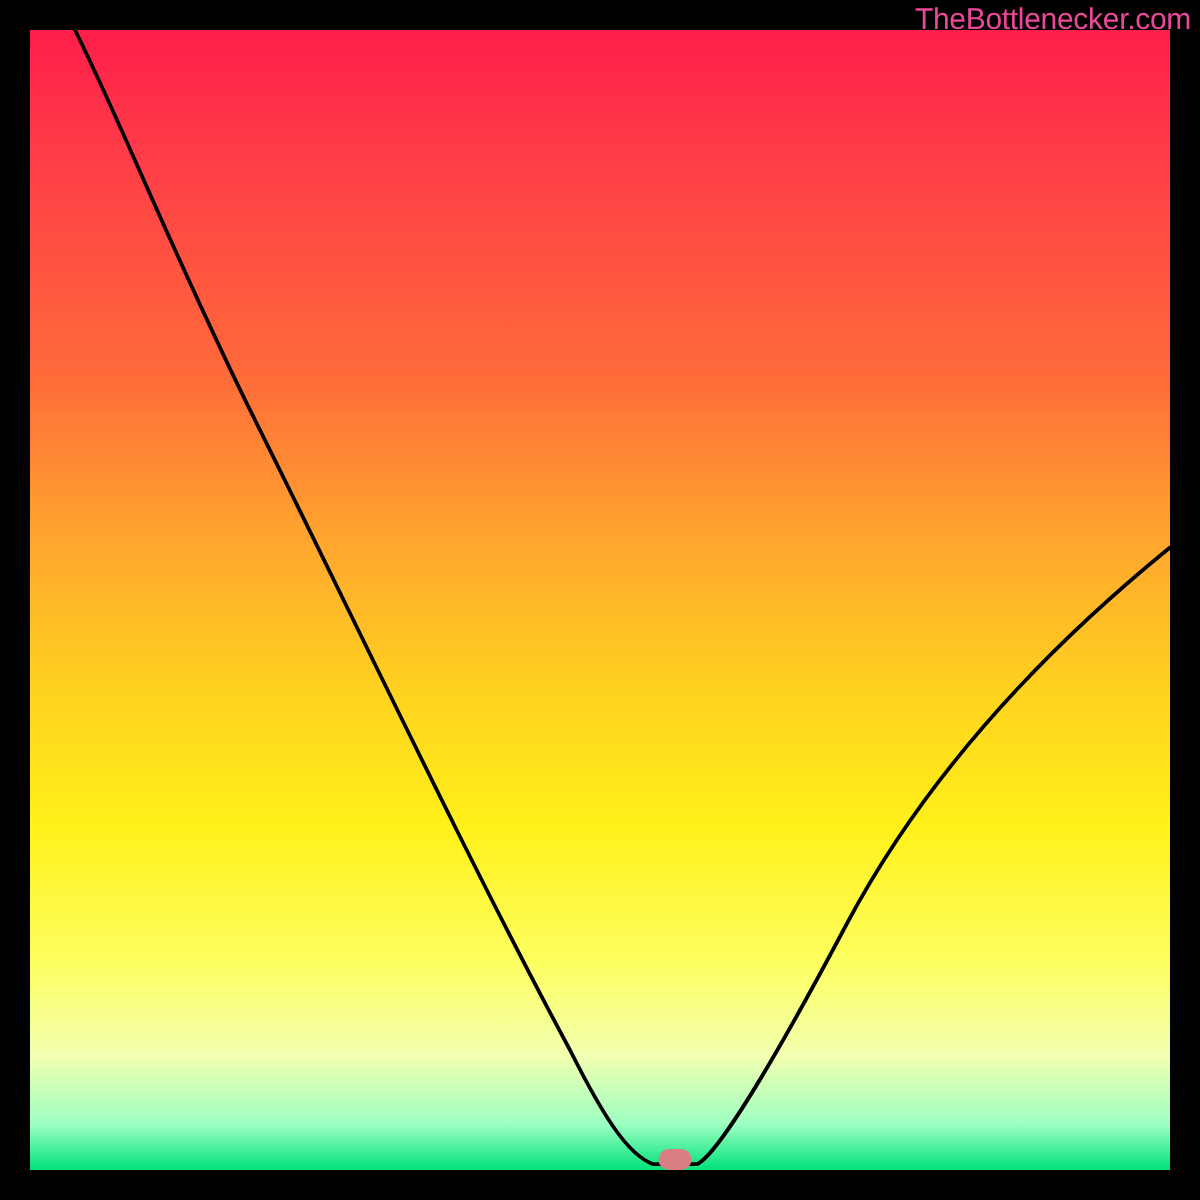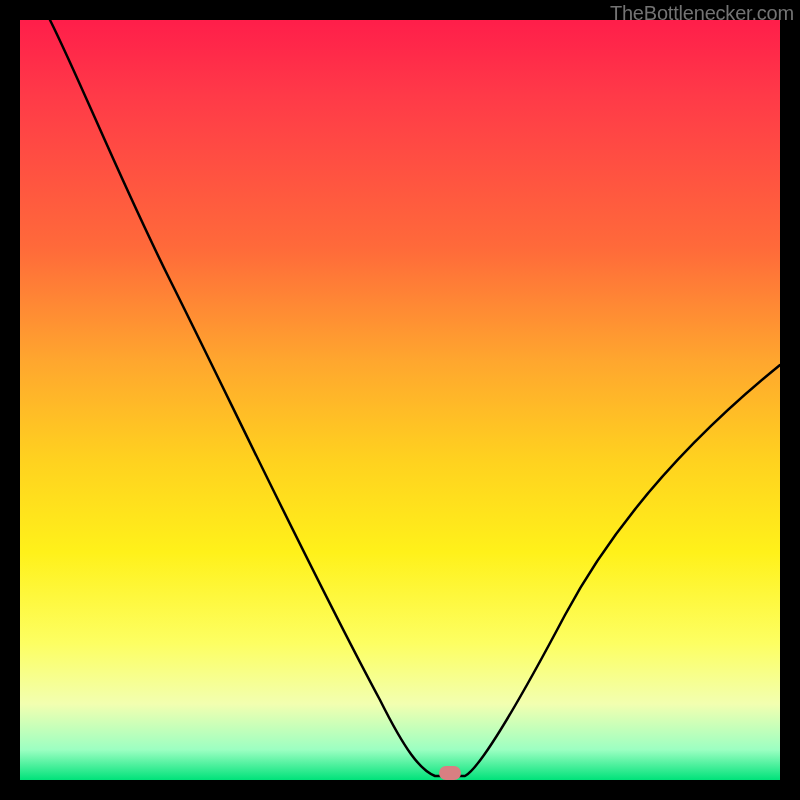--- a/index.html
+++ b/index.html
@@ -57,21 +57,21 @@
     position: absolute;
     width: 22px;
     height: 14px;
     border-radius: 7px;
     background: #d97f82;
   }
   .attrib {
     position: absolute;
     top: 2px;
     right: 6px;
-    color: #737373;
+    color: #ec4899;
     font-size: 20px;
     letter-spacing: -0.2px;
   }
 </style>
 </head>
 <body>
 
 <div class="frame">
   <div class="plot"></div>
 

